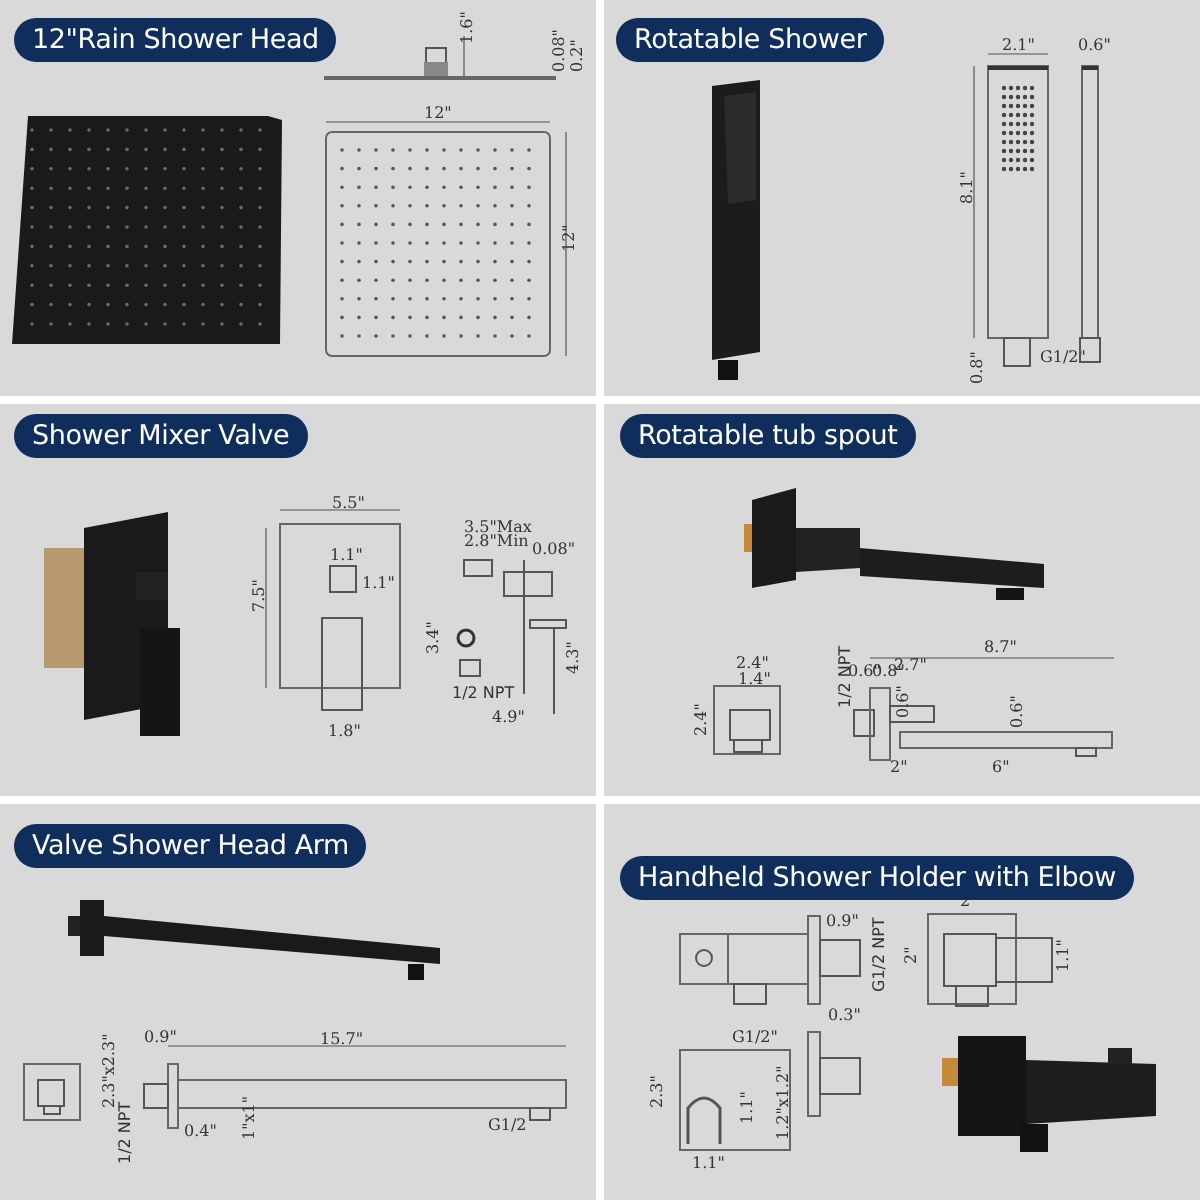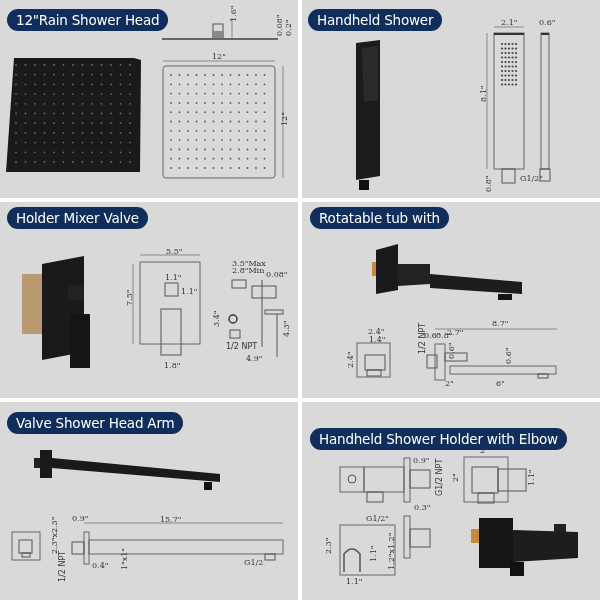--- a/index.html
+++ b/index.html
@@ -403,21 +403,21 @@
       <line x1="185" y1="33" x2="185" y2="169" stroke="#555" stroke-width="0.6"></line>
       <text class="dim" x="0" y="0" transform="translate(184,102) rotate(-90)">8.1"</text>
       <text class="dim" x="0" y="0" transform="translate(189,192) rotate(-90)">0.8"</text>
       <text class="dim" x="218" y="181">G1/2"</text>
 
       <rect x="239" y="33" width="8" height="136" fill="none" stroke="#666" stroke-width="1"></rect>
       <line x1="239" y1="34" x2="247" y2="34" stroke="#333" stroke-width="2"></line>
       <rect x="238" y="169" width="10" height="12" fill="none" stroke="#555" stroke-width="1"></rect>
       <text class="dim" x="237" y="25">0.6"</text>
     </svg>
-    <div class="pill">Handheld Shower</div>
+    <div class="pill">Rotatable Shower</div>
   </div>
 
   <div class="panel p3">
     <svg width="298" height="196">
 
       <g>
         <rect x="22" y="72" width="22" height="60" fill="#b08a55" opacity="0.8"></rect>
         <polygon points="42,62 84,54 84,150 42,158" fill="#1a1a1a"></polygon>
         <rect x="68" y="84" width="16" height="14" fill="#222"></rect>
         <rect x="70" y="112" width="20" height="54" fill="#151515"></rect>
@@ -442,21 +442,21 @@
       <line x1="262" y1="78" x2="262" y2="145" stroke="#555" stroke-width="1"></line>
       <rect x="265" y="108" width="18" height="4" fill="none" stroke="#555" stroke-width="1"></rect>
       <line x1="277" y1="112" x2="277" y2="155" stroke="#555" stroke-width="1"></line>
       <circle cx="233" cy="117" r="4" fill="none" stroke="#333" stroke-width="1.5"></circle>
       <rect x="230" y="128" width="10" height="8" fill="none" stroke="#555" stroke-width="1"></rect>
       <text class="dim" x="0" y="0" transform="translate(219,125) rotate(-90)">3.4"</text>
       <text class="dims" x="226" y="147">1/2 NPT</text>
       <text class="dim" x="246" y="159">4.9"</text>
       <text class="dim" x="0" y="0" transform="translate(289,135) rotate(-90)">4.3"</text>
     </svg>
-    <div class="pill">Holder Mixer Valve</div>
+    <div class="pill">Shower Mixer Valve</div>
   </div>
 
   <div class="panel p4">
     <svg width="298" height="196">
       <g>
         <rect x="70" y="60" width="6" height="14" fill="#c68a3a"></rect>
         <polygon points="74,48 96,42 96,88 74,92" fill="#1a1a1a"></polygon>
         <polygon points="96,62 128,62 128,82 96,84" fill="#222"></polygon>
         <polygon points="128,72 220,80 220,92 128,86" fill="#1d1d1d"></polygon>
         <rect x="196" y="92" width="14" height="6" fill="#151515"></rect>
@@ -478,21 +478,21 @@
       <text class="dim" x="190" y="124">8.7"</text>
       <text class="dim" x="122" y="136">0.6"</text>
       <text class="dim" x="134" y="136">0.8"</text>
       <text class="dim" x="145" y="133">2.7"</text>
       <text class="dims" x="0" y="0" transform="translate(123,152) rotate(-90)">1/2 NPT</text>
       <text class="dim" x="0" y="0" transform="translate(152,157) rotate(-90)">0.6"</text>
       <text class="dim" x="0" y="0" transform="translate(209,162) rotate(-90)">0.6"</text>
       <text class="dim" x="143" y="184">2"</text>
       <text class="dim" x="194" y="184">6"</text>
     </svg>
-    <div class="pill">Rotatable tub with</div>
+    <div class="pill">Rotatable tub spout</div>
   </div>
 
   <div class="panel p5">
     <svg width="298" height="198">
       <g>
         <rect x="34" y="56" width="6" height="10" fill="#222"></rect>
         <rect x="40" y="48" width="12" height="28" fill="#1a1a1a"></rect>
         <polygon points="52,56 220,72 220,80 52,66" fill="#1a1a1a"></polygon>
         <rect x="204" y="80" width="8" height="8" fill="#111"></rect>
       </g>

